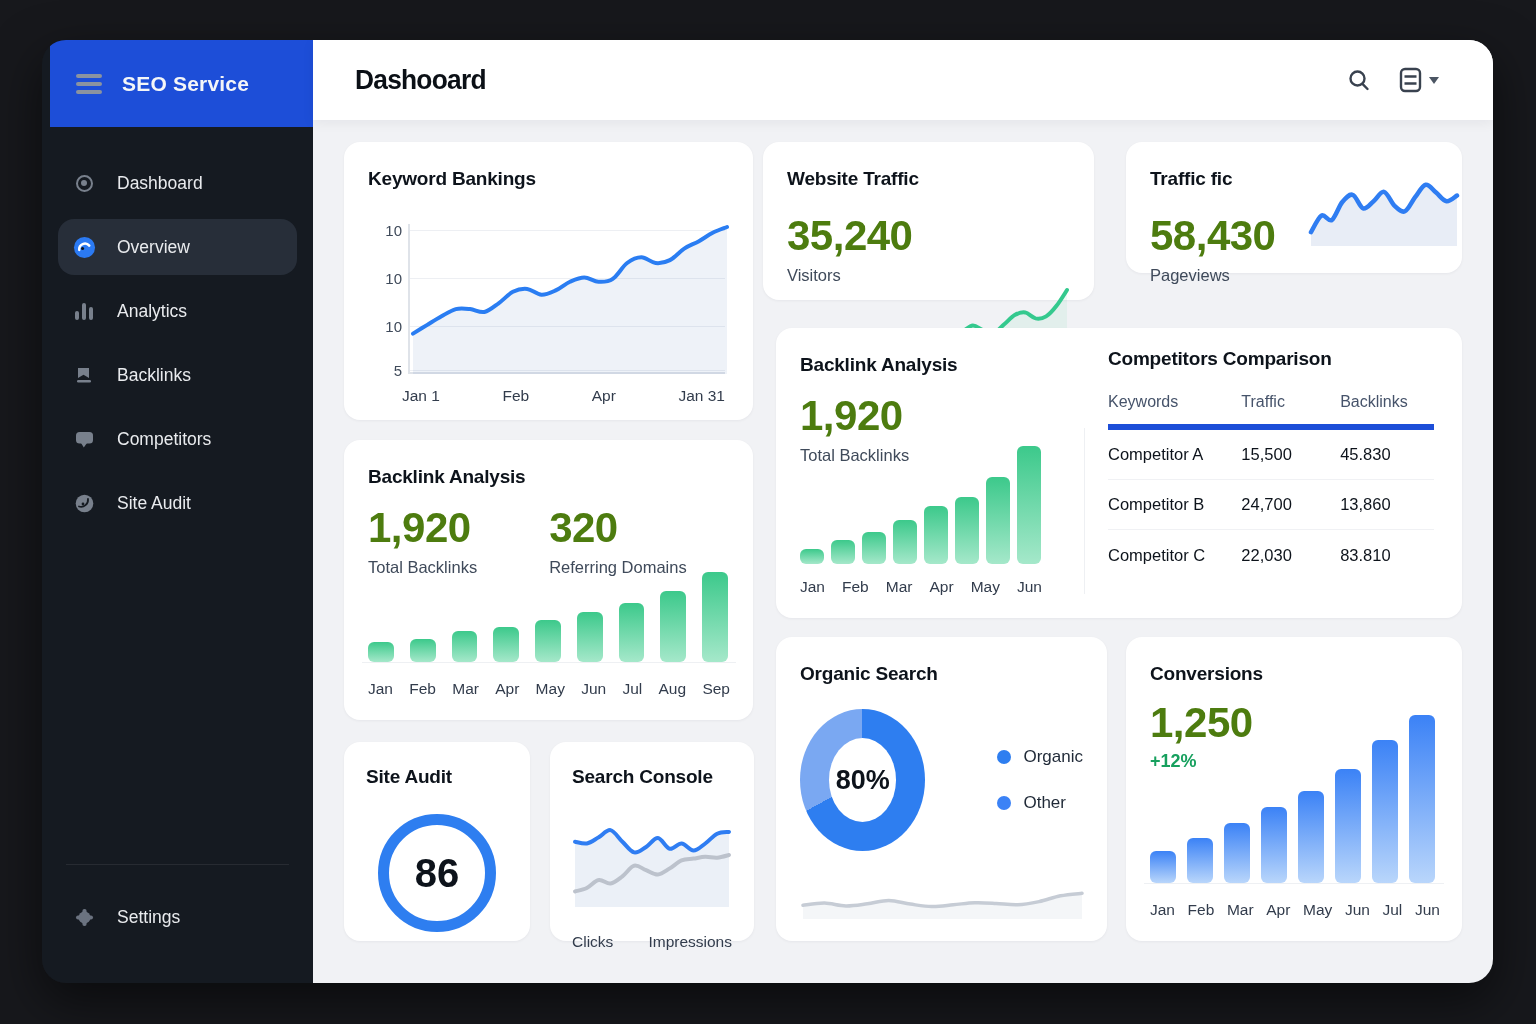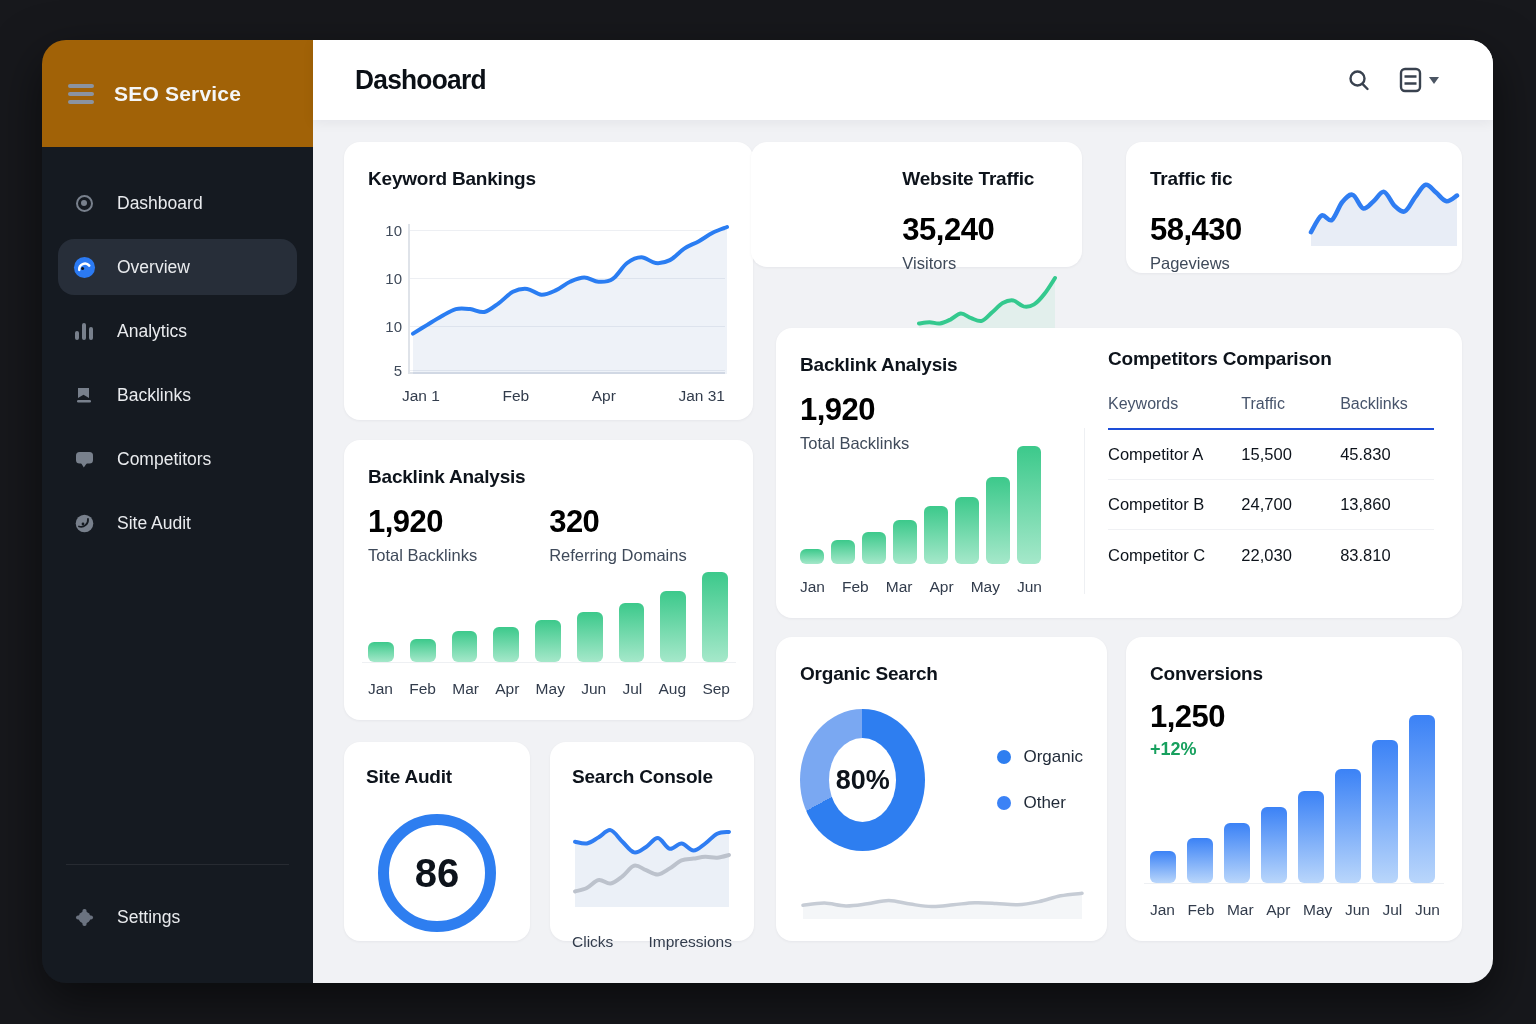--- a/index.html
+++ b/index.html
@@ -3,21 +3,21 @@
 <meta charset="utf-8">
 <style>
   * { margin:0; padding:0; box-sizing:border-box; }
   html,body { width:1536px; height:1024px; }
   body { font-family:"Liberation Sans","DejaVu Sans",sans-serif; background:#17181c; overflow:hidden; }
   .canvas { position:relative; width:1536px; height:1024px; background:#17181c; }
   .app { position:absolute; left:42px; top:40px; width:1451px; height:943px; display:flex; border-radius:24px; overflow:hidden; box-shadow:0 18px 50px rgba(0,0,0,.55); }
 
   
   .sidebar { width:271px; background:#151a21; display:flex; flex-direction:column; flex-shrink:0; }
-  .sidebar-header { height:107px; background:#a16207; display:flex; align-items:center; padding:0 26px; gap:20px; }
+  .sidebar-header { height:87px; background:#1d4ed8; display:flex; align-items:center; padding:0 26px; gap:20px;margin-left:8px; }
   .hamburger { display:flex; flex-direction:column; gap:4px; cursor:pointer; }
   .hamburger span { width:26px; height:4px; border-radius:2px; background:#8b93a0; }
   .brand { color:#f4f6f8; font-size:21px; font-weight:700; letter-spacing:.2px; }
   .sidebar-nav { padding:28px 16px 0; display:flex; flex-direction:column; gap:8px; }
   .nav-item { display:flex; align-items:center; gap:21px; height:56px; padding:0 14px; border-radius:16px; color:#e9ebee; font-size:17.5px; cursor:pointer; }
   .nav-item.active { background:#272e39; }
   .nav-icon { width:24px; height:24px; display:flex; align-items:center; justify-content:center; flex-shrink:0; }
   .icon-ring { width:17px; height:17px; border:2.5px solid #78808c; border-radius:50%; display:flex; align-items:center; justify-content:center; }
   .icon-ring i { width:6px; height:6px; background:#78808c; border-radius:50%; }
   .icon-bars { display:flex; align-items:flex-end; gap:2.5px; height:17px; }
@@ -30,21 +30,21 @@
   .main { flex:1; background:#f1f2f5; display:flex; flex-direction:column; }
   .topbar { height:80px; background:#ffffff; display:flex; align-items:center; padding:0 54px 0 42px; box-shadow:0 3px 12px rgba(17,24,39,.06); position:relative; z-index:3; }
   .page-title { font-size:28px; font-weight:700; color:#0b1016; letter-spacing:-.8px; transform:scaleX(.94); transform-origin:left; }
   .topbar-actions { margin-left:auto; display:flex; align-items:center; gap:28px; }
   .icon-btn { background:none; border:none; cursor:pointer; display:flex; align-items:center; gap:7px; }
   .caret { width:0; height:0; border-left:5.5px solid transparent; border-right:5.5px solid transparent; border-top:7px solid #4b5563; }
 
   .content { position:relative; flex:1; }
   .card { position:absolute; background:#fff; border-radius:16px; box-shadow:0 1px 3px rgba(15,23,42,.05); padding:26px 24px; }
   .card-title { font-size:19px; font-weight:700; color:#0d131b; letter-spacing:-.2px; }
-  .big-num { font-size:31px; font-weight:700; color:#000000; letter-spacing:-.5px; }
+  .big-num { font-size:42px; font-weight:700; color:#4d7c0f; letter-spacing:-.5px; }
   .sub-label { font-size:16.5px; color:#3f4a5a; margin-top:6px; }
 
   
   .kw-plot { position:relative; margin:34px 4px 0 40px; height:150px; border-left:2px solid #dfe3e9; border-bottom:2px solid #dfe3e9; }
   .kw-grid { position:absolute; left:0; right:0; height:1px; background:#edeff3; }
   .kw-ytick { position:absolute; left:-38px; width:30px; text-align:right; font-size:15px; color:#3f4a5a; transform:translateY(-50%); }
   .kw-plot svg { position:absolute; inset:0; overflow:visible; }
   .x-labels { display:flex; justify-content:space-between; margin:13px 4px 0 34px; font-size:15.5px; color:#323c4c; }
 
   
@@ -56,21 +56,21 @@
   .bars { display:flex; align-items:flex-end; }
   .bar { border-radius:6px; }
   .bars-green .bar { background:linear-gradient(180deg,#3cc98b 0%,#a5e8ca 100%); }
   .bars-blue .bar { background:linear-gradient(180deg,#3b82f6 0%,#b9d6fb 100%); }
   .bar-labels { display:flex; justify-content:space-between; font-size:15.5px; color:#323c4c; }
 
   
   .wide-divider { position:absolute; left:308px; top:100px; bottom:24px; width:1px; background:#eef0f3; }
   .cmp-table { position:absolute; left:332px; top:20px; right:28px; }
   .cmp-row { display:grid; grid-template-columns:1.35fr 1fr .95fr; align-items:center; height:50px; border-bottom:1px solid #f0f1f4; font-size:16.5px; color:#0d131b; }
-  .cmp-row.head { color:#46536a; border-bottom:2px solid #1d4ed8; font-size:16px; }
+  .cmp-row.head { color:#46536a; border-bottom:6px solid #1d4ed8; font-size:16px; }
   .cmp-row:last-child { border-bottom:none; }
 
   
   .gauge { width:118px; height:118px; border-radius:50%; border:11px solid #2e7ef0; margin:26px auto 0; display:flex; align-items:center; justify-content:center; background:#fff; }
   .gauge span { font-size:40px; font-weight:700; color:#0d131b; }
 
   
   .sc-chart { position:relative; height:95px; margin-top:24px; }
   .sc-chart svg { position:absolute; left:0; top:0; }
   .sc-legend { display:flex; justify-content:space-between; margin-top:26px; font-size:15.5px; color:#323c4c; }
@@ -219,21 +219,21 @@
               </svg>
           </div>
           <div class="x-labels">
               <span>Jan 1</span>
               <span>Feb</span>
               <span>Apr</span>
               <span>Jan 31</span>
             </div>
         </section>
 
-        <section class="card kpi-card" style="left:438px; top:22px; width:331px; height:125px;justify-content:flex-end;">
+        <section class="card kpi-card" style="left:450px; top:22px; width:331px; height:158px;">
           <div class="kpi-left">
             <h2 class="card-title">Website Traffic</h2>
             <div class="big-num" style="margin-top:22px;">35,240</div>
             <div class="sub-label">Visitors</div>
           </div>
           <svg class="kpi-spark" width="142" height="72">
               <path d="M3.0,50.5C4.7,50.3 10.0,49.2 13.5,49.2C16.9,49.2 20.4,51.0 23.9,50.5C27.4,50.1 30.9,48.2 34.4,46.6C37.9,44.9 41.4,40.8 44.8,40.6C48.3,40.4 51.8,44.0 55.3,45.2C58.8,46.5 62.3,48.9 65.8,47.9C69.3,46.9 72.7,42.3 76.2,39.3C79.7,36.3 83.2,32.0 86.7,30.1C90.2,28.1 93.7,26.9 97.2,27.4C100.6,28.0 104.1,32.7 107.6,33.4C111.1,34.0 114.6,33.5 118.1,31.4C121.6,29.3 125.1,25.2 128.5,20.8C132.0,16.4 137.3,7.6 139.0,5.0L139,72L3,72Z" fill="rgba(52,201,142,0.08)" stroke="none"></path>
               <path d="M3.0,50.5C4.7,50.3 10.0,49.2 13.5,49.2C16.9,49.2 20.4,51.0 23.9,50.5C27.4,50.1 30.9,48.2 34.4,46.6C37.9,44.9 41.4,40.8 44.8,40.6C48.3,40.4 51.8,44.0 55.3,45.2C58.8,46.5 62.3,48.9 65.8,47.9C69.3,46.9 72.7,42.3 76.2,39.3C79.7,36.3 83.2,32.0 86.7,30.1C90.2,28.1 93.7,26.9 97.2,27.4C100.6,28.0 104.1,32.7 107.6,33.4C111.1,34.0 114.6,33.5 118.1,31.4C121.6,29.3 125.1,25.2 128.5,20.8C132.0,16.4 137.3,7.6 139.0,5.0" fill="none" stroke="#34c98e" stroke-width="4" stroke-linecap="round" stroke-linejoin="round"></path>
             </svg>
         </section>

